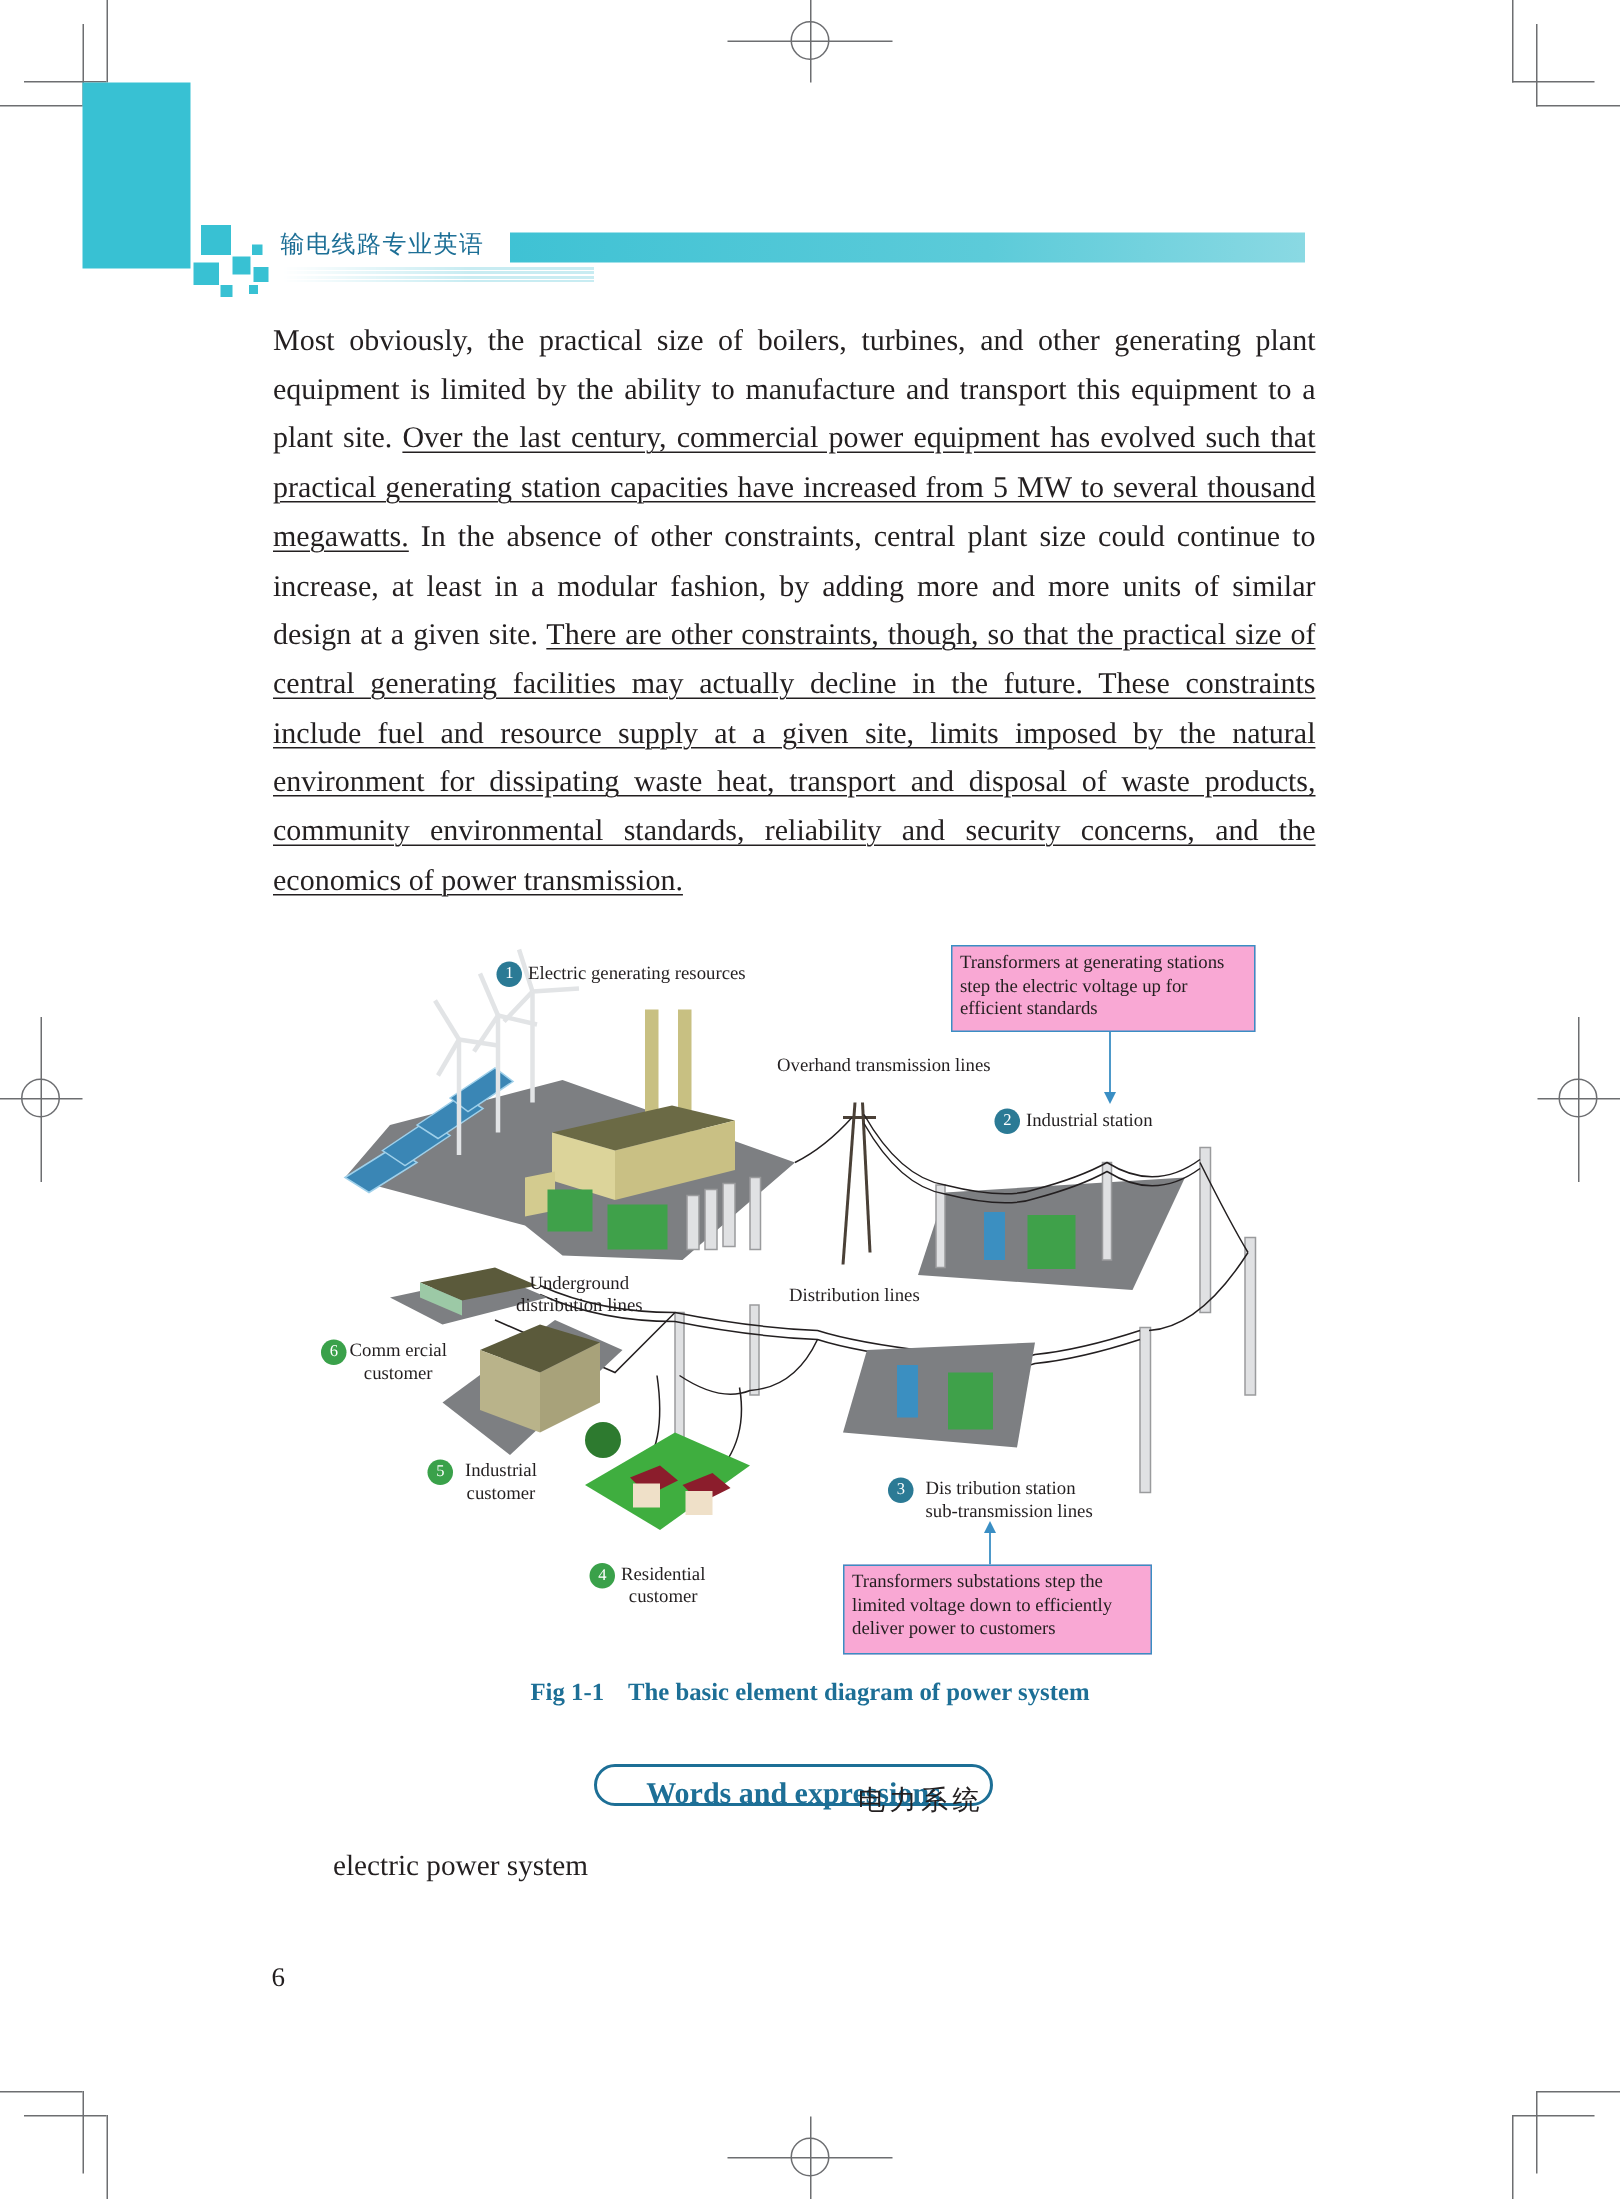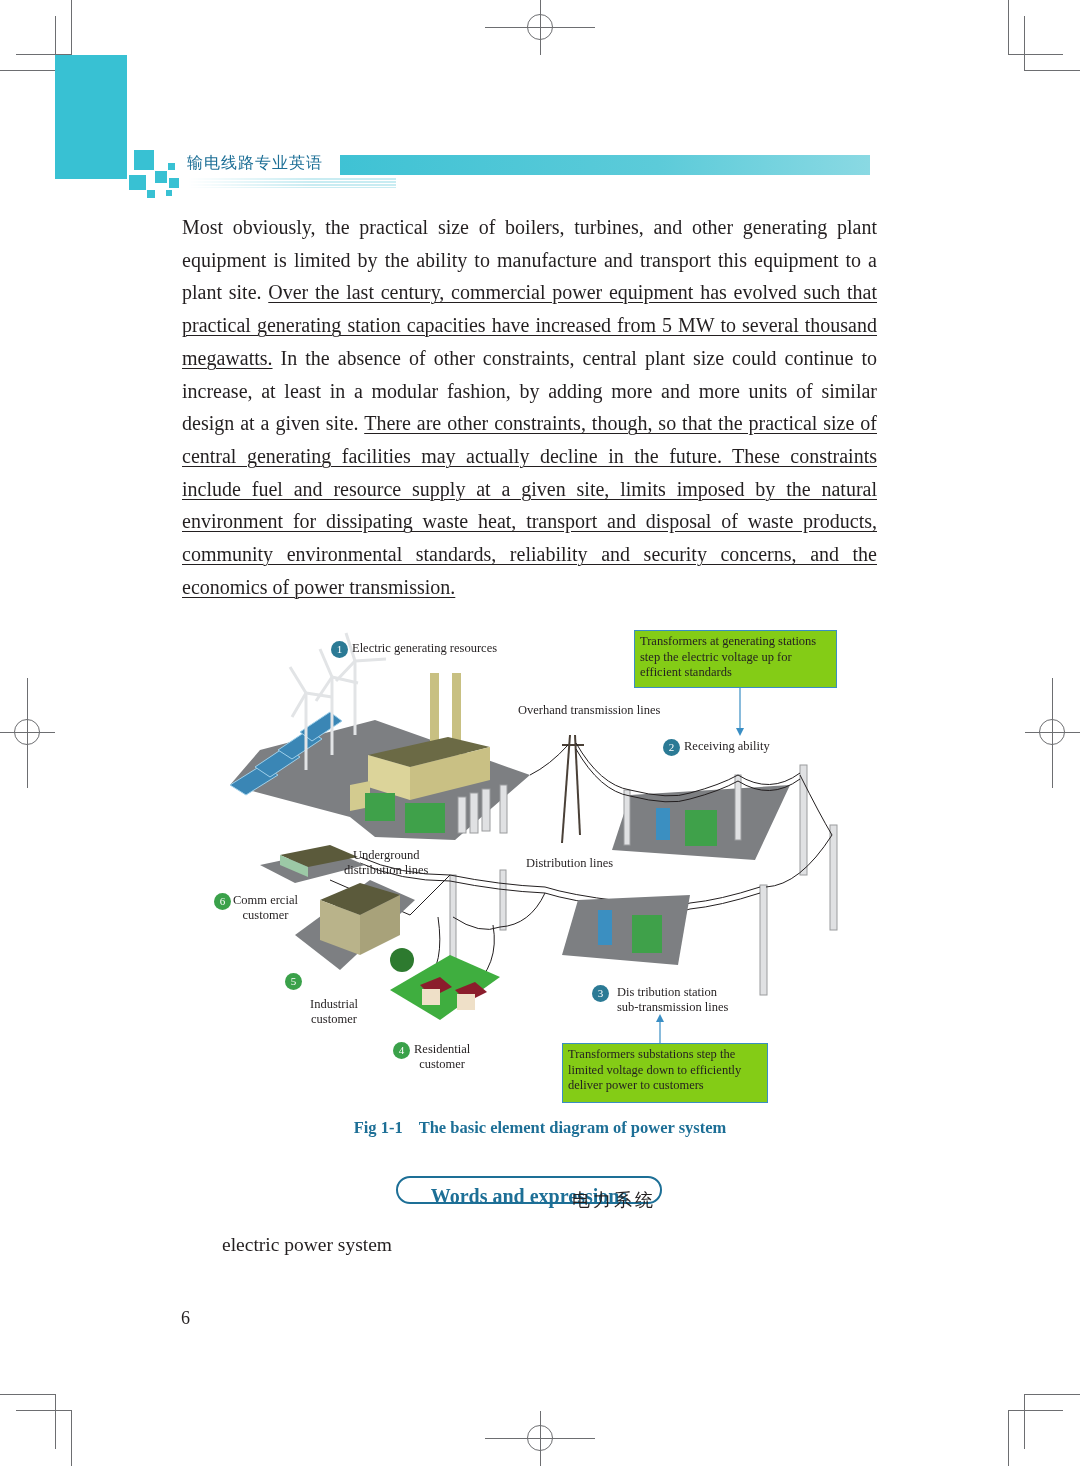--- a/index.html
+++ b/index.html
@@ -22,21 +22,21 @@
     .para { position: absolute; left: 182px; top: 211px; width: 695px; font-size: 20px; line-height: 32.7px; text-align: justify; text-align-last: left; }
     .para .u { text-decoration: underline; text-underline-offset: 3px; text-decoration-thickness: 1px; }
 
     
     .figure { position: absolute; left: 200px; top: 625px; width: 650px; height: 485px; }
     .figure svg { position: absolute; left: 0; top: 0; }
     .flabel { position: absolute; font-size: 12.5px; line-height: 15px; color: #231f20; white-space: nowrap; }
     .badge { display: inline-block; width: 17px; height: 17px; border-radius: 50%; color: #fff; font-size: 11px; line-height: 17px; text-align: center; margin-right: 4px; vertical-align: middle; }
     .badge.blue { background: #2b7a95; }
     .badge.green { background: #3aa14a; }
-    .note-box { position: absolute; border: 1.5px solid #3a8ec4; background: #84cc16; font-size: 12.5px; line-height: 15.5px; padding: 3px 4px 4px 5px; box-sizing: border-box; }
+    .note-box { position: absolute; border: 1.5px solid #3a8ec4; background: #f9a8d4; font-size: 12.5px; line-height: 15.5px; padding: 3px 4px 4px 5px; box-sizing: border-box; }
 
     .caption { position: absolute; left: 0; width: 1080px; top: 1118px; text-align: center; font-weight: bold; font-size: 16.5px; color: #1d6f96; }
     .caption .num { margin-right: 16px; }
 
     .words-box { position: absolute; left: 396px; top: 1176px; width: 266px; height: 28px; border: 2px solid #1d6f96; border-radius: 14px; box-sizing: border-box; text-align: center; font-weight: bold; font-size: 20px; line-height: 36px; color: #1d6f96; }
 
     .vocab-term { position: absolute; left: 222px; top: 1234px; font-size: 19.5px; }
     .vocab-cn { position: absolute; left: 572px; top: 1188px; font-family: "DejaVu Serif", serif; font-size: 18px; letter-spacing: 3px; }
 
     .page-num { position: absolute; left: 181px; top: 1308px; font-size: 18px; }
@@ -211,40 +211,40 @@
   <div class="flabel" style="left:131px;top:16px;">
     <span class="badge blue">1</span><span>Electric generating resources</span>
   </div>
   <div class="note-box" style="left:434px;top:5px;width:203px;height:58px;">
     <div>Transformers at generating stations</div>
     <div>step the electric voltage up for</div>
     <div>efficient standards</div>
   </div>
   <div class="flabel" style="left:318px;top:78px;">Overhand transmission lines</div>
   <div class="flabel" style="left:463px;top:114px;">
-    <span class="badge blue">2</span><span>Receiving ability</span>
+    <span class="badge blue">2</span><span>Industrial station</span>
   </div>
   <div class="flabel" style="left:144px;top:223px;text-align:center;">
     <div>Underground</div>
     <div>distribution lines</div>
   </div>
   <div class="flabel" style="left:326px;top:231px;">Distribution lines</div>
   <div class="flabel" style="left:14px;top:268px;">
     <div style="display:flex;align-items:flex-start;">
       <span class="badge green" style="margin-top:0;margin-right:2px;">6</span>
       <div style="text-align:center;">
         <div>Comm ercial</div>
         <div>customer</div>
       </div>
     </div>
   </div>
   <div class="flabel" style="left:85px;top:348px;">
     <div style="display:flex;align-items:flex-start;">
       <span class="badge green" style="margin-right:8px;">5</span>
-      <div style="text-align:center;margin-top:24px;">
+      <div style="text-align:center;">
         <div>Industrial</div>
         <div>customer</div>
       </div>
     </div>
   </div>
   <div class="flabel" style="left:193px;top:417px;">
     <div style="display:flex;align-items:flex-start;">
       <span class="badge green" style="margin-right:4px;">4</span>
       <div style="text-align:center;">
         <div>Residential</div>

